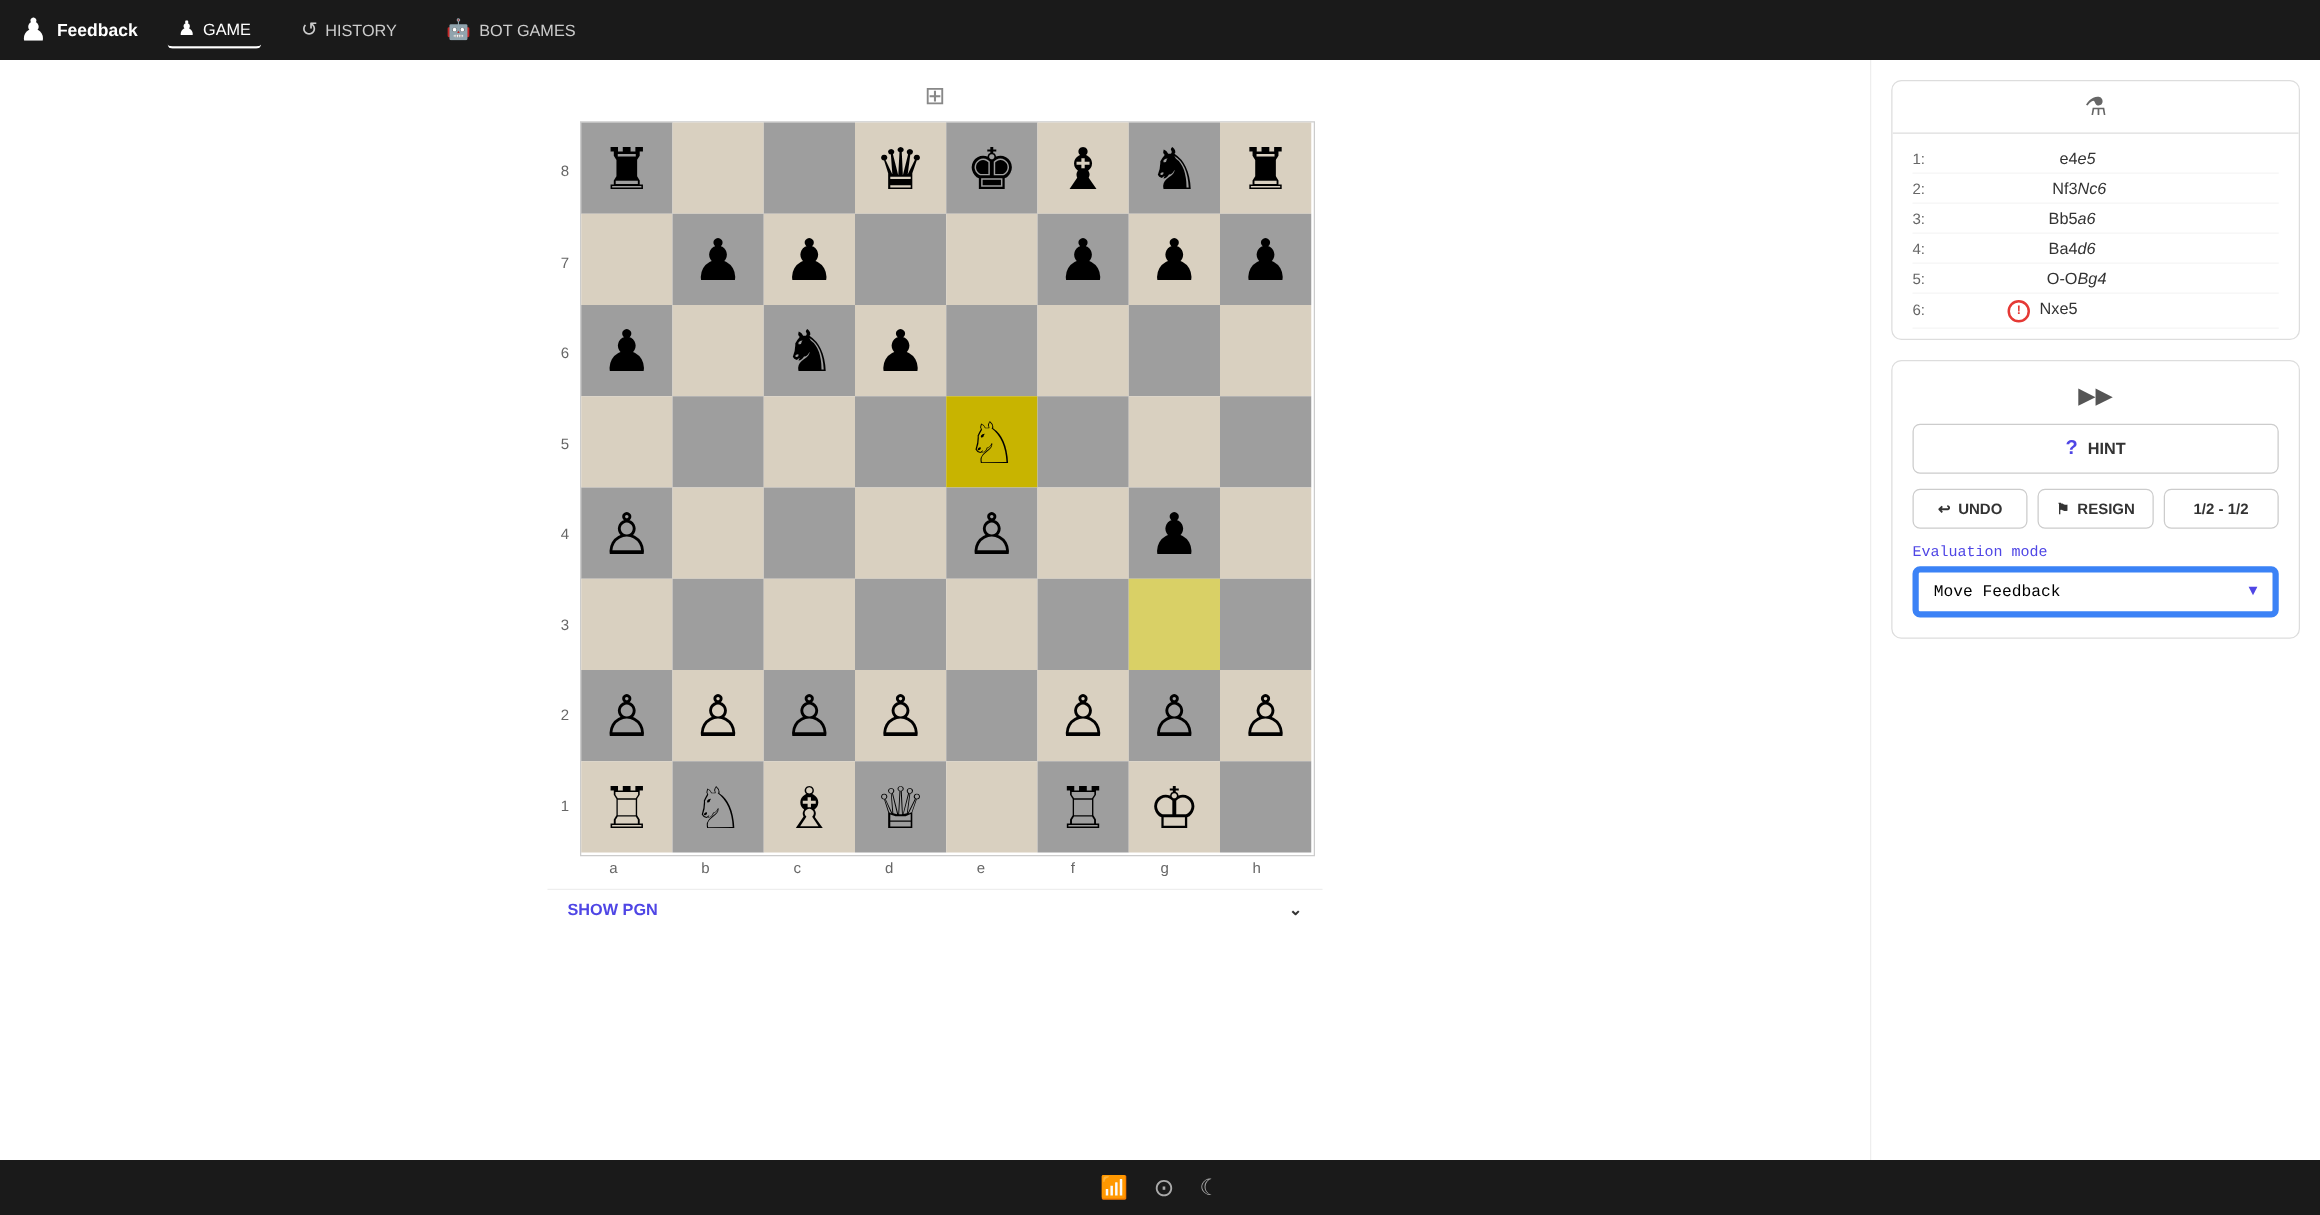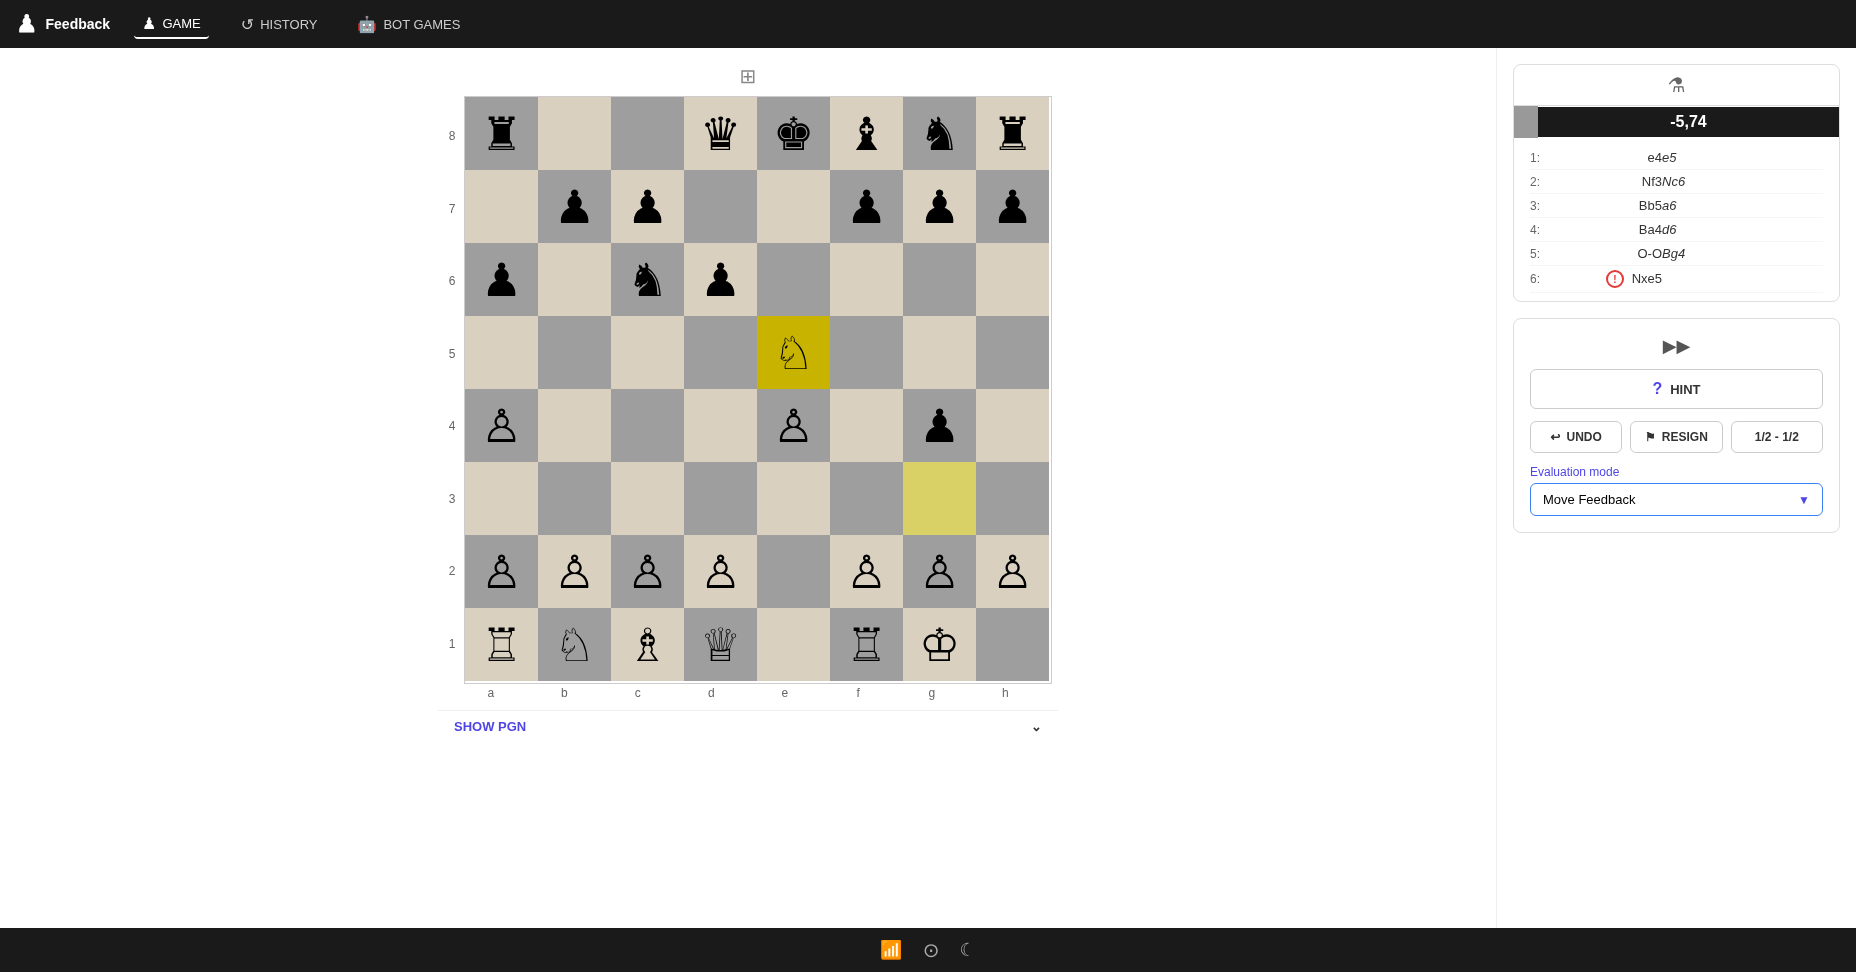--- a/index.html
+++ b/index.html
@@ -269,31 +269,32 @@
       cursor: pointer;
       font-size: 12px;
       font-weight: 600;
       color: #333;
       background: white;
     }
     .evaluation-mode-section {
       display: flex;
       flex-direction: column;
       gap: 4px;
+      font-family: Liberation Mono, monospace;
     }
     .eval-mode-label {
       color: #4f46e5;
       font-size: 12px;
       font-weight: 500;
     }
     .eval-mode-select {
       display: flex;
       align-items: center;
       justify-content: space-between;
-      border: 1px solid #3b82f6;
+      border: 5px solid #3b82f6;
       border-radius: 6px;
       padding: 8px 12px;
       cursor: pointer;
       background: white;
       font-size: 13px;
     }
     .dropdown-arrow { color: #4f46e5; font-size: 12px; }
 
     
     .bottom-bar {
@@ -462,24 +463,20 @@
       <span class="pgn-chevron">⌄</span>
     </div>
   </div>
 
   <div class="right-panel">
 
     <div class="eval-box">
       <div class="eval-header">
         <span class="eval-icon">⚗</span>
       </div>
-      <div class="eval-score-bar">
-        <div class="eval-color-indicator"></div>
-        <div class="eval-score">-5,74</div>
-      </div>
 
       <div class="moves-list">
         <div class="move-row">
           <span class="move-number">1:</span>
           <span class="move-white">e4</span>
           <span class="move-black">e5</span>
         </div>
         <div class="move-row">
           <span class="move-number">2:</span>
           <span class="move-white">Nf3</span>

